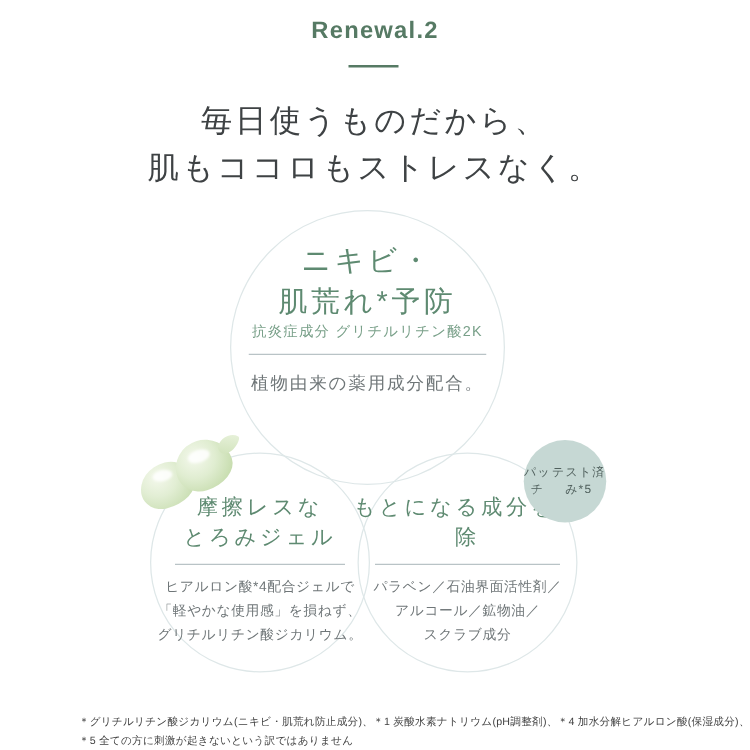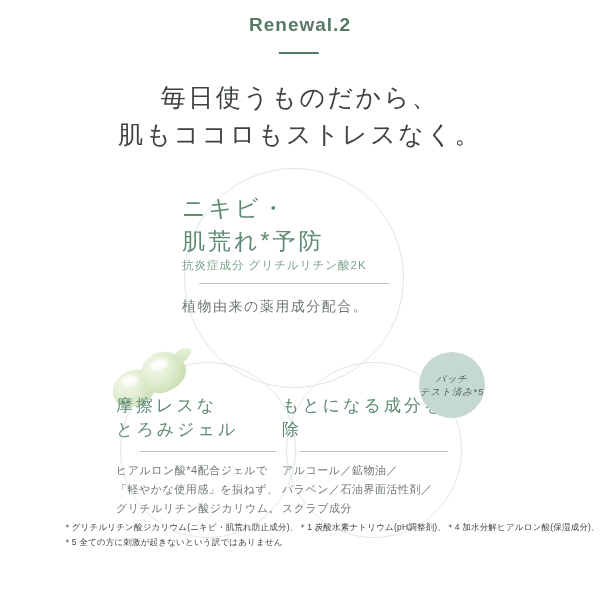--- a/index.html
+++ b/index.html
@@ -27,61 +27,61 @@
   .heading{position:absolute;top:79px;left:0;width:100%;text-align:center;
     font-size:25px;font-weight:400;letter-spacing:2.5px;color:var(--heading-gray);line-height:37px;}
 
   
   .circle{position:absolute;border:1px solid var(--circle-outline);border-radius:50%;background:transparent;}
   .circle.top{left:184px;top:168px;width:220px;height:220px;}
   .circle.bl{left:120px;top:362px;width:176px;height:176px;}
   .circle.br{left:286px;top:362px;width:176px;height:176px;}
 
   
-  .content{position:absolute;}
+  .content{position:absolute;text-align:center;}
   .content .title{color:var(--green-title);letter-spacing:3px;}
   .content .divider{height:1px;background:var(--divider);margin:0 auto;}
   .content .body{color:var(--body-gray);}
 
   .content.top{left:182px;top:192px;width:224px;}
   .content.top .title{font-size:23px;line-height:33px;}
   .content.top .subtitle{font-size:11.5px;letter-spacing:1px;color:var(--green-sub);}
   .content.top .divider{margin-top:10px;width:190px;}
   .content.top .body{margin-top:9px;font-size:14px;line-height:27px;letter-spacing:1.5px;}
 
   .content.bl{left:116px;top:394px;width:184px;}
   .content.br{left:282px;top:394px;width:184px;}
   .content.bl .title,.content.br .title{font-size:17px;line-height:24px;}
   .content.bl .divider,.content.br .divider{margin-top:9px;width:136px;}
   .content.br .divider{width:148px;}
   .content.bl .body,.content.br .body{margin-top:9px;font-size:11px;line-height:19px;letter-spacing:0.5px;}
 
   
   .badge{position:absolute;left:419px;top:352px;width:66px;height:66px;border-radius:50%;
-    background:var(--badge-fill);display:flex;flex-direction:column;align-items:center;justify-content:center;
-    font-size:9.5px;line-height:13px;letter-spacing:1px;color:var(--badge-text);text-align:center;font-style:italic;}
+    background:var(--badge-fill);display:flex;flex-direction:row;align-items:center;justify-content:center;
+    font-size:9.5px;line-height:13px;letter-spacing:1px;color:var(--badge-text);text-align:center;}
 
   
   .blob{position:absolute;left:110px;top:348px;width:86px;height:66px;}
   .blob .lobe1{position:absolute;left:2px;top:22px;width:44px;height:36px;transform:rotate(-14deg);
     border-radius:55% 45% 62% 38% / 58% 52% 48% 42%;
     background:radial-gradient(circle at 35% 28%,#f4f8ec 0%,#e2eed4 40%,#c6dcae 85%,#b7d29c 100%);}
   .blob .lobe2{position:absolute;left:30px;top:4px;width:46px;height:40px;transform:rotate(-18deg);
     border-radius:50% 50% 58% 42% / 55% 55% 45% 45%;
     background:radial-gradient(circle at 38% 30%,#f4f8ec 0%,#e0edd1 42%,#c3daa9 85%,#b4d098 100%);}
   .blob .tip{position:absolute;left:66px;top:-2px;width:13px;height:18px;transform:rotate(28deg);
     border-radius:85% 15% 60% 40% / 70% 30% 70% 30%;
     background:linear-gradient(160deg,#eaf3de 0%,#cfe2b9 100%);}
   .blob .hl1{position:absolute;left:12px;top:28px;width:16px;height:9px;border-radius:50%;
     background:rgba(255,255,255,0.85);filter:blur(1px);transform:rotate(-12deg);}
   .blob .hl2{position:absolute;left:40px;top:12px;width:18px;height:10px;border-radius:50%;
     background:rgba(255,255,255,0.85);filter:blur(1px);transform:rotate(-18deg);}
 
   
-  .footnotes{position:absolute;left:63px;top:520px;color:var(--footnote);
+  .footnotes{position:absolute;left:63px;top:570px;color:var(--footnote);
     font-size:8.5px;line-height:15px;letter-spacing:0.2px;}
   .footnotes div{white-space:nowrap;}
 </style>
 </head>
 <body>
 
 <div class="canvas">
 
   <div class="renewal">Renewal.2</div>
   <div class="renewal-underline"></div>
@@ -127,22 +127,22 @@
       <div>グリチルリチン酸ジカリウム。</div>
     </div>
   </div>
 
   <div class="content br">
     <div class="title">
       <div>もとになる成分を排除</div>
     </div>
     <div class="divider"></div>
     <div class="body">
+      <div>パラベン／石油界面活性剤／</div>
       <div>アルコール／鉱物油／</div>
-      <div>パラベン／石油界面活性剤／</div>
       <div>スクラブ成分</div>
     </div>
   </div>
 
   <div class="badge">
     <div>パッチ</div>
     <div>テスト済み*5</div>
   </div>
 
   <div class="footnotes">

